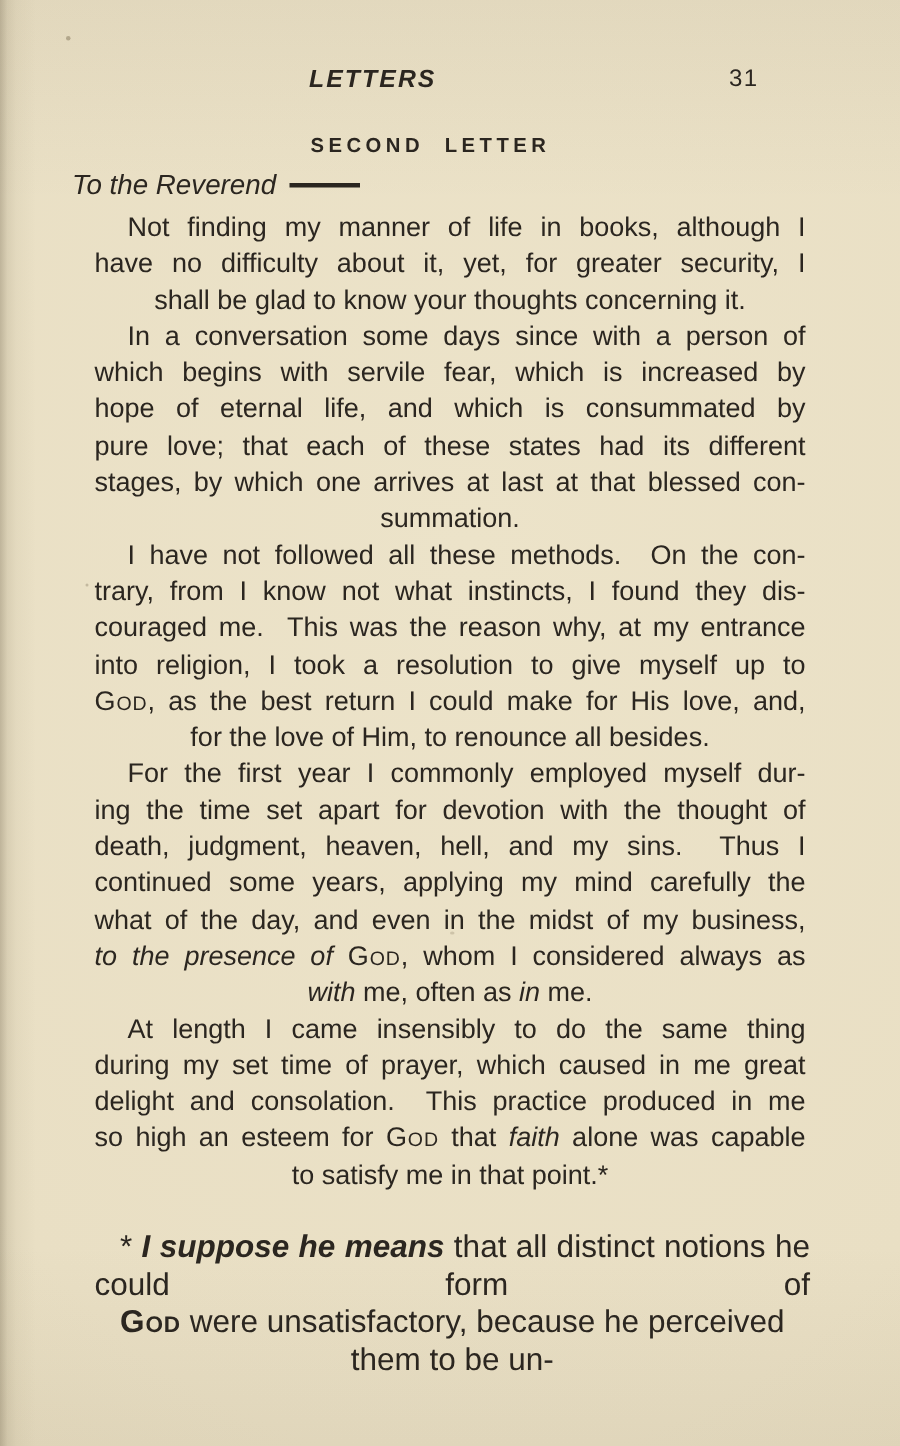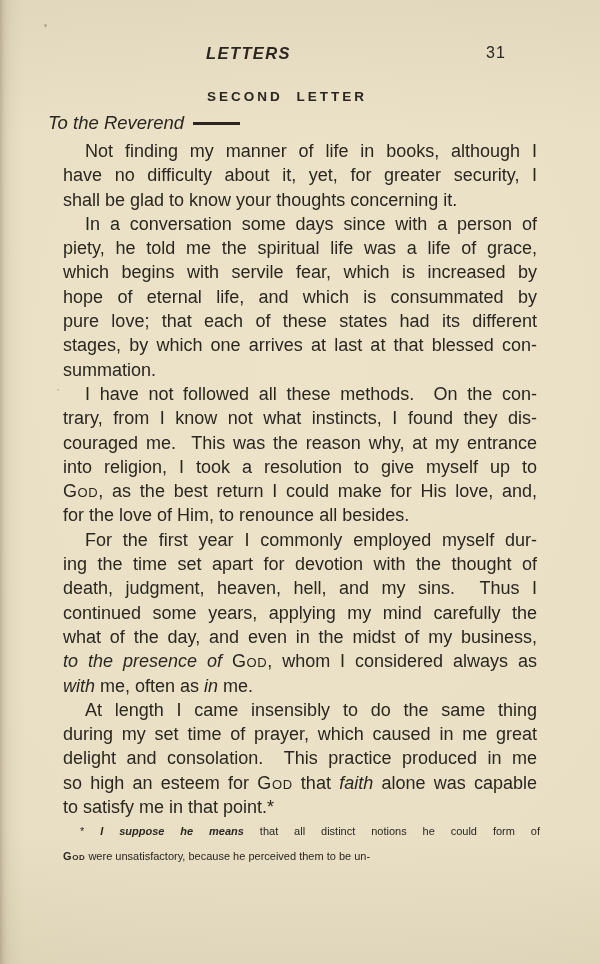--- a/index.html
+++ b/index.html
@@ -43,23 +43,23 @@
   .blank-rule {
     display: inline-block; width: 47px; height: 2.6px;
     background: #2b2620; margin-left: 9px; vertical-align: 4px;
   }
   .body-text {
     position: absolute; top: 139px; left: 63px; width: 474px;
     font-size: 18px; line-height: 24.3px;
   }
   .footnote {
     position: absolute; top: 819px; left: 63px; width: 477px;
-    font-size: 11px; line-height: 25px;
+    font-size: 21px; line-height: 25px;
   }
-  .line { text-align: left; }
+  .line { text-align: center; }
   .line.j { text-align: justify; text-align-last: justify; }
   .line.ind { text-indent: 22px; }
   .footnote .line.ind { text-indent: 17px; }
   .it { font-style: italic; }
   .sc { font-variant: small-caps; letter-spacing: 0.6px; }
   .bd { font-weight: 700; }
 </style>
 </head>
 <body>
 
@@ -78,21 +78,20 @@
   </div>
 
   <div class="body-text">
       <div class="para">
         <div class="line j ind"><span>Not finding my manner of life in books, although I</span></div>
         <div class="line j"><span>have no difficulty about it, yet, for greater security, I</span></div>
         <div class="line"><span>shall be glad to know your thoughts concerning it.</span></div>
       </div>
       <div class="para">
         <div class="line j ind"><span>In a conversation some days since with a person of</span></div>
-        <div class="line j"><span>piety, he told me the spiritual life was a life of grace,</span></div>
         <div class="line j"><span>which begins with servile fear, which is increased by</span></div>
         <div class="line j"><span>hope of eternal life, and which is consummated by</span></div>
         <div class="line j"><span>pure love; that each of these states had its different</span></div>
         <div class="line j"><span>stages, by which one arrives at last at that blessed con-</span></div>
         <div class="line"><span>summation.</span></div>
       </div>
       <div class="para">
         <div class="line j ind"><span>I have not followed all these methods.&nbsp; On the con-</span></div>
         <div class="line j"><span>trary, from I know not what instincts, I found they dis-</span></div>
         <div class="line j"><span>couraged me.&nbsp; This was the reason why, at my entrance</span></div>

